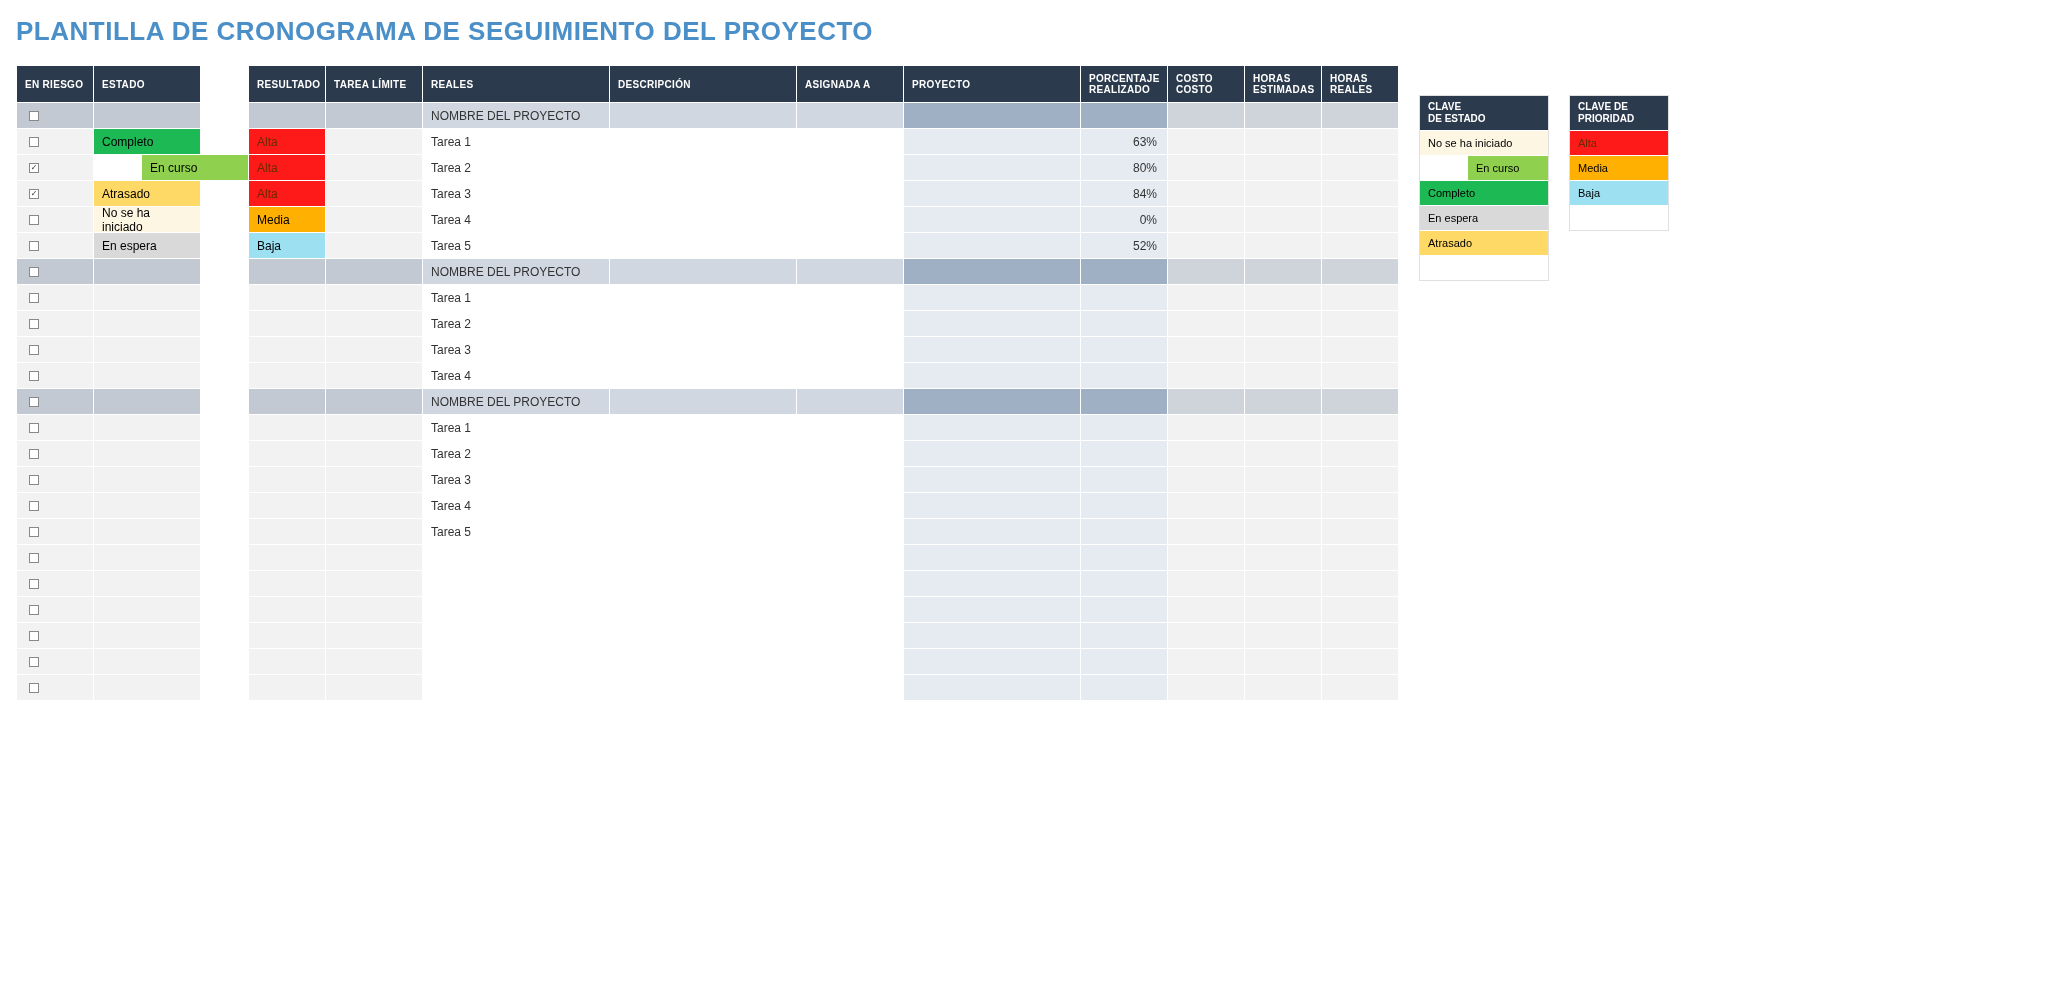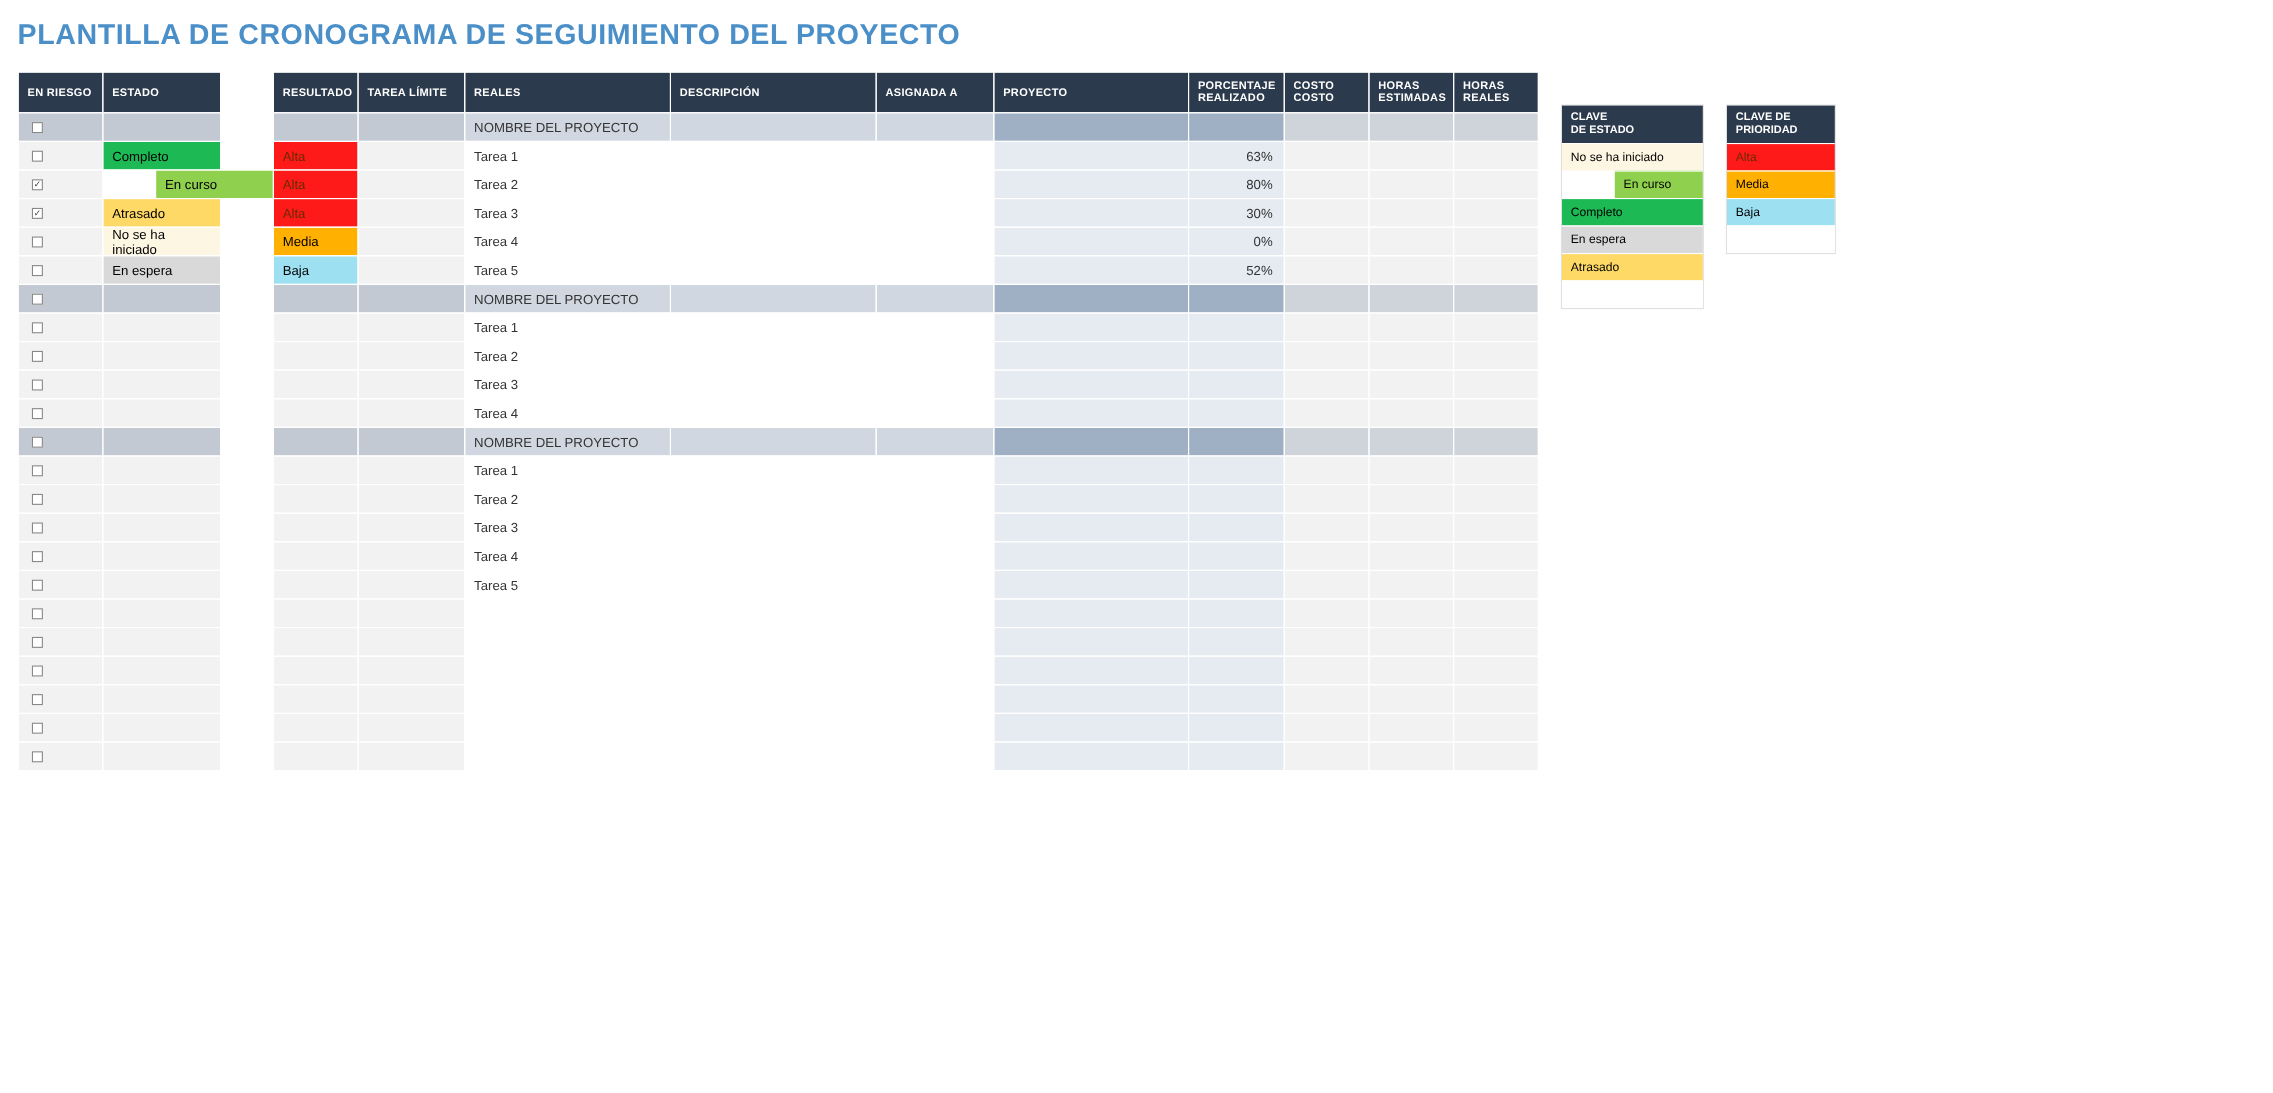--- a/index.html
+++ b/index.html
@@ -301,21 +301,21 @@
             <td style="width:186px">
               <div class="cell g-proy" style="width:186px"></div>
             </td>
             <td style="width:106px">
               <div class="cell g-proy" style="width:106px"></div>
             </td>
             <td style="width:176px">
               <div class="cell g-res" style="width:176px"></div>
             </td>
             <td style="width:86px">
-              <div class="cell g-res pct" style="width:86px">30%</div>
+              <div class="cell g-res pct" style="width:86px">84%</div>
             </td>
             <td style="width:76px">
               <div class="cell g-cost" style="width:76px"></div>
             </td>
             <td style="width:76px">
               <div class="cell g-cost" style="width:76px"></div>
             </td>
             <td style="width:76px">
               <div class="cell g-cost" style="width:76px"></div>
             </td>

